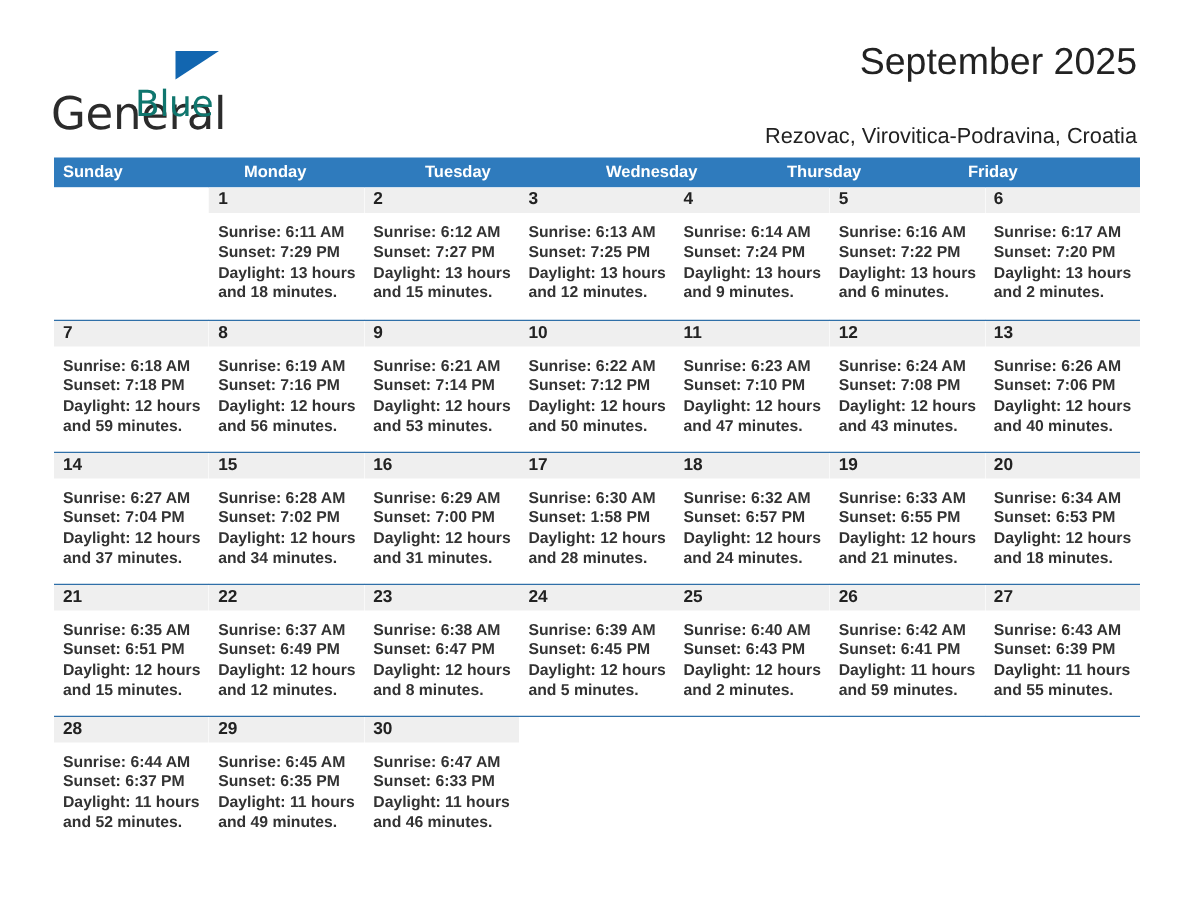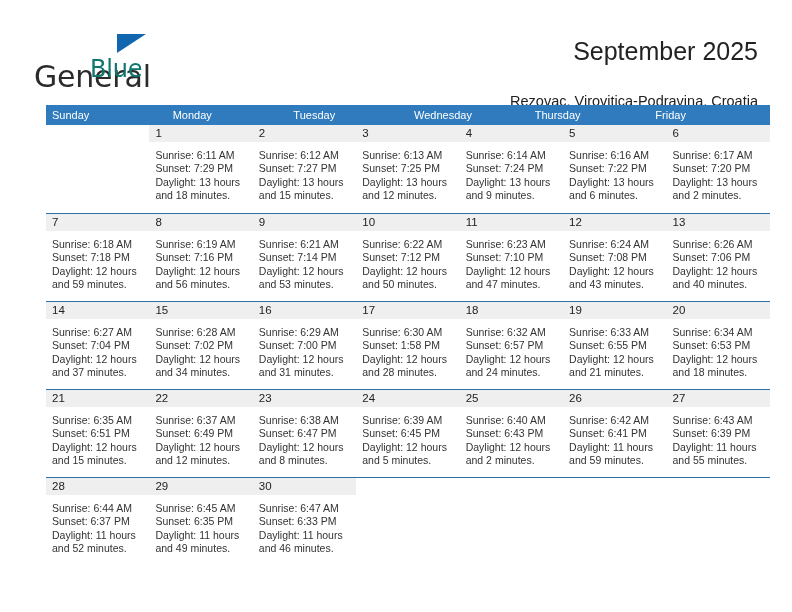--- a/index.html
+++ b/index.html
@@ -63,21 +63,21 @@
     top: 24px;
     font-size: 24px;
     letter-spacing: -0.2px;
     color: #0f766e;
     font-family: "DejaVu Sans", sans-serif;
     font-weight: 400;
   }
   .title-block {
     position: absolute;
     right: 34px;
-    top: 36px;
+    top: 26px;
     text-align: right;
   }
   .cal-title {
     font-size: 25px;
     font-weight: 400;
     color: #222222;
     line-height: 30px;
     white-space: nowrap;
   }
   .cal-subtitle {
@@ -85,23 +85,24 @@
     font-weight: 400;
     color: #222222;
     line-height: 20px;
     margin-top: 25px;
     white-space: nowrap;
   }
 
   
   .calendar {
     position: absolute;
-    left: 46px;
+    left: 36px;
     top: 105px;
     width: 724px;
+    font-weight: bold;
   }
   .dow-row {
     display: flex;
     background: #2f7bbd;
     height: 20px;
   }
   .dow-cell {
     flex: 1 1 0;
     color: #ffffff;
     font-size: 11px;

